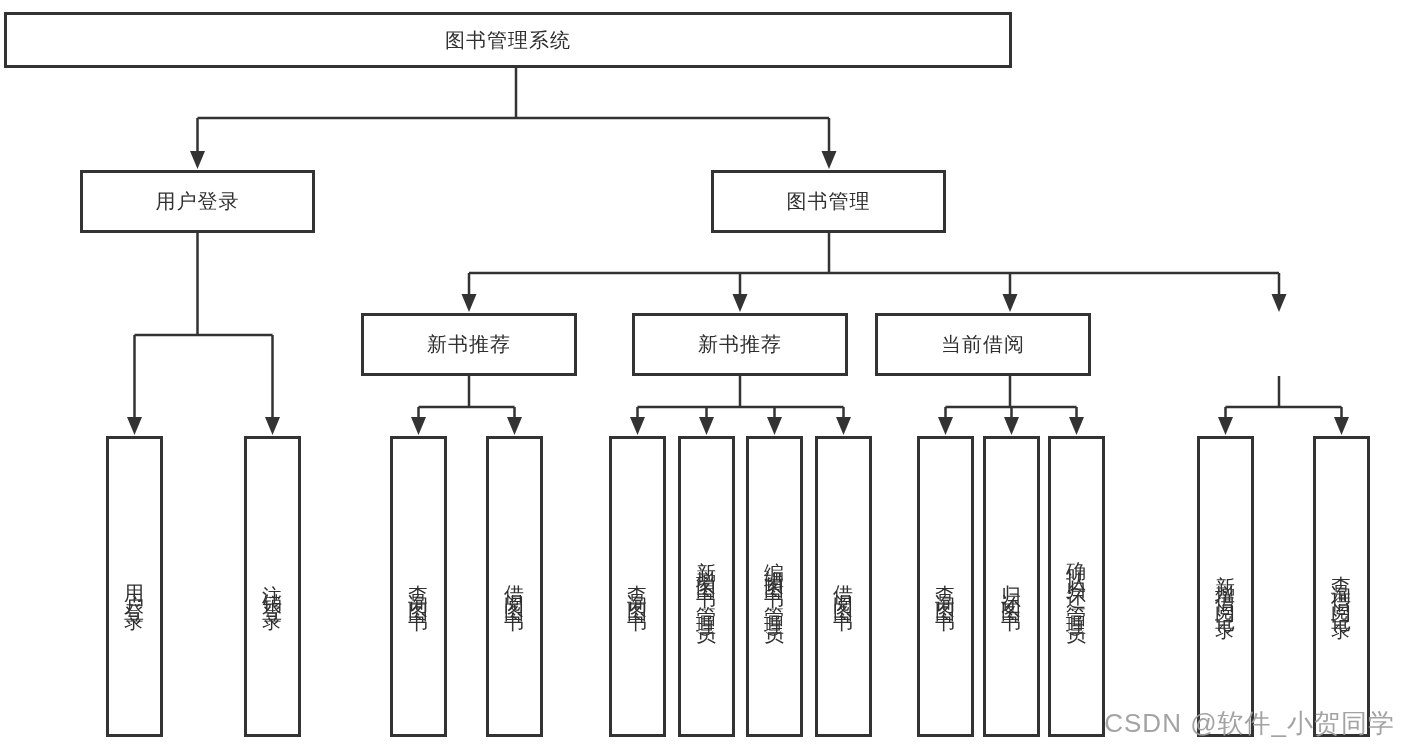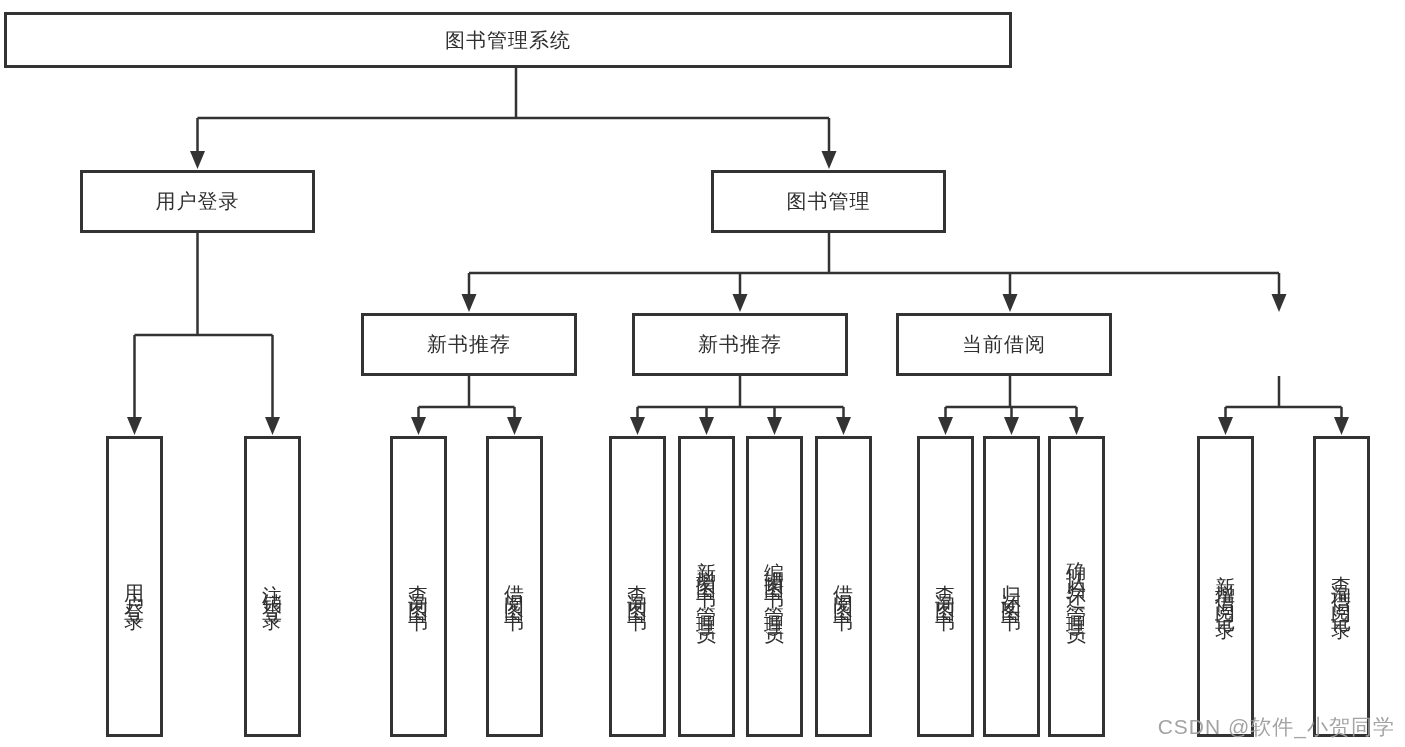--- a/index.html
+++ b/index.html
@@ -43,21 +43,21 @@
     letter-spacing: 9px;
     line-height: 1;
     font-size: 20px;
     color: #2f2f2f;
     white-space: nowrap;
   }
   .watermark {
     position: absolute;
     right: 10px;
     bottom: 6px;
-    font-size: 21px;
+    font-size: 26px;
     color: rgba(158,158,158,0.95);
     letter-spacing: 1px;
     z-index: 3;
     white-space: nowrap;
   }
   .line { stroke: #333333; stroke-width: 2.5; fill: none; }
   .arrow { fill: #333333; stroke: none; }
 </style>
 </head>
 <body>
@@ -100,21 +100,21 @@
     <polygon class="arrow" points="1334,417 1349,417 1341.5,435"></polygon>
   </svg>
 
   <div class="node node-root">图书管理系统</div>
 
   <div class="node node-l2" style="left:80px;">用户登录</div>
   <div class="node node-l3" style="left:361px;">新书推荐</div>
 
   <div class="node node-l2" style="left:711px;">图书管理</div>
   <div class="node node-l3" style="left:632px;">新书推荐</div>
-  <div class="node node-l3" style="left:896px;">当前借阅</div>
+  <div class="node node-l3" style="left:875px;">当前借阅</div>
 
   <div class="node node-leaf" style="left:106px;">
     <span>用户登录</span>
   </div>
   <div class="node node-leaf" style="left:244px;">
     <span>注销登录</span>
   </div>
 
   <div class="node node-leaf" style="left:390px;">
     <span>查询图书</span>

